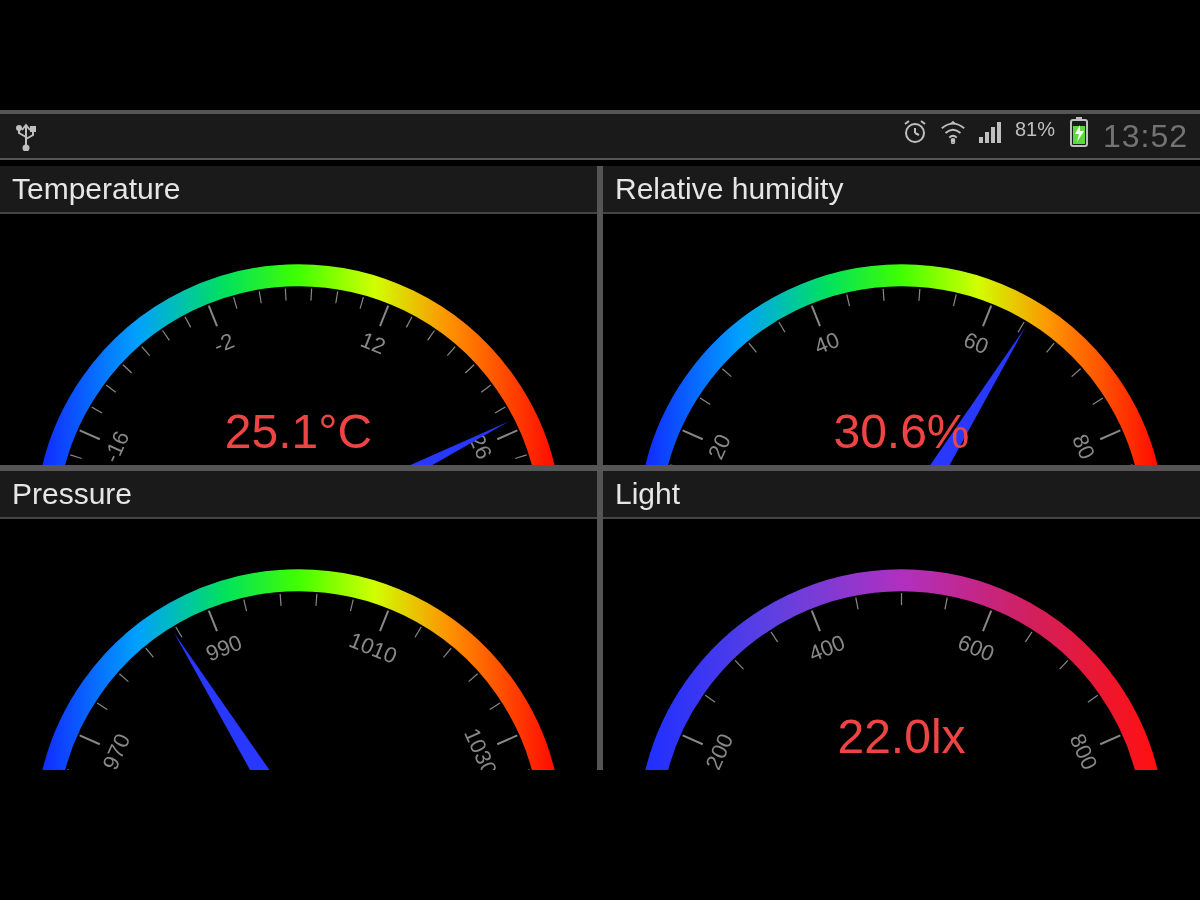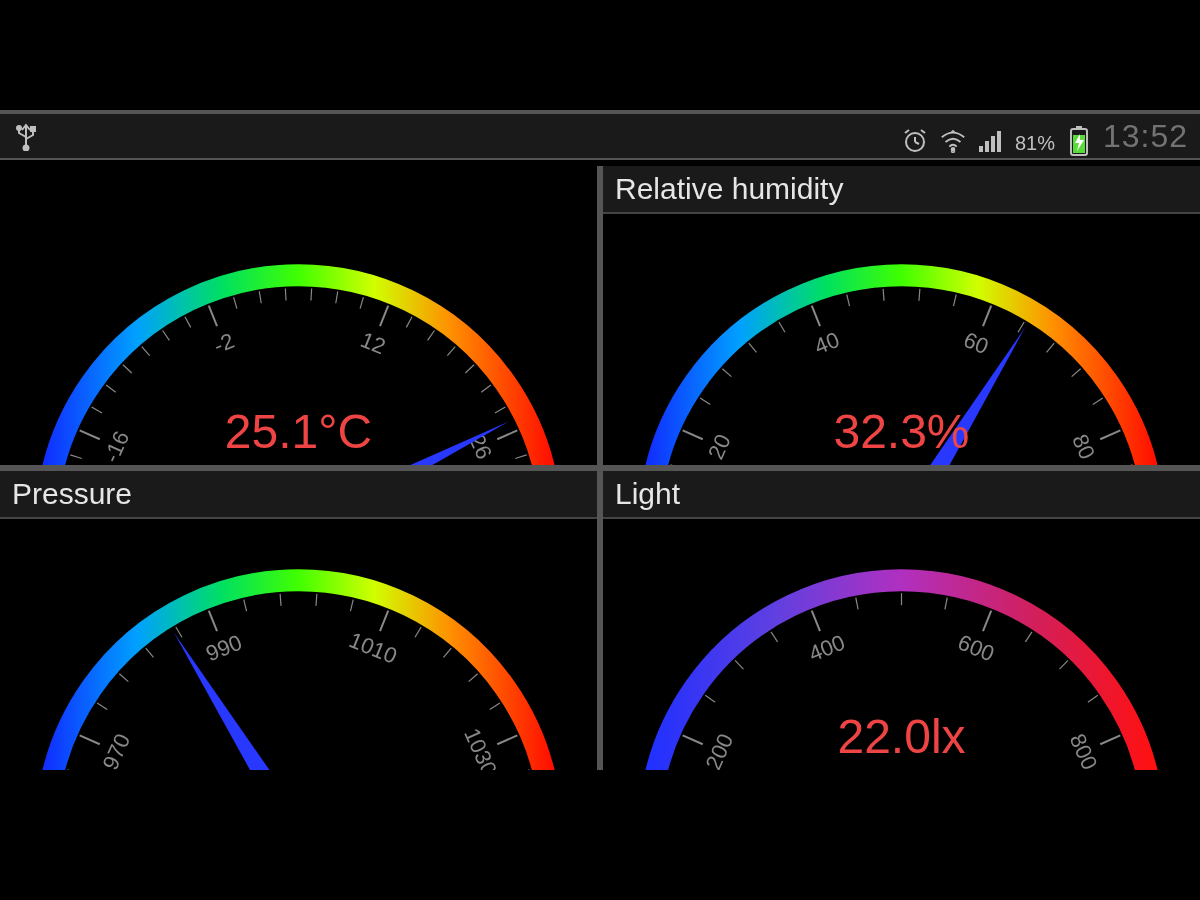--- a/index.html
+++ b/index.html
@@ -1,19 +1,19 @@
 <!DOCTYPE html>
 <html><head>
 <meta charset="utf-8">
 <style>
   html,body{margin:0;padding:0;width:1200px;height:900px;background:#000;font-family:Arial,Helvetica,sans-serif;color:#fff;overflow:hidden}
   .frame{position:absolute;left:0;top:110px;width:1200px;height:660px}
   .statusbar{position:absolute;left:0;top:0;width:100%;height:50px;background:#1a1a1a;border-top:4px solid #555;border-bottom:2px solid #555;display:flex;align-items:center;justify-content:space-between;padding:0 12px;box-sizing:border-box;font-size:26px;color:#bfbfbf}
   .status-left{display:flex;align-items:center;gap:12px}
-  .status-right{display:flex;align-items:flex-end;gap:10px;font-size:24px}
+  .status-right{display:flex;align-items:flex-start;gap:10px;font-size:24px}
   .status-ico{display:inline-flex;align-items:center;justify-content:center;width:28px;height:28px}
   .clock{color:#737373;font-size:32px;letter-spacing:1px}
   .batt-pct{font-size:20px;color:#bfbfbf}
   .grid{position:absolute;left:0;top:56px;width:100%;height:calc(100% - 56px);display:grid;grid-template-columns:1fr 1fr;grid-template-rows:1fr 1fr;gap:6px;background:#555;padding:0;box-sizing:border-box}
   .cell{background:#000;position:relative;overflow:hidden}
   .cell-title{position:absolute;left:0;top:0;width:100%;background:#1a1a1a;font-size:30px;color:#e6e6e6;padding:6px 12px;box-sizing:border-box;border-bottom:2px solid #444}
   .gauge-wrap{position:absolute;left:0;top:48px;width:100%;height:calc(100% - 48px)}
   .value{position:absolute;left:0;bottom:6px;width:100%;text-align:center;font-size:48px;color:#ef4444}
   svg{display:block}
 </style>
@@ -79,20 +79,21 @@
             <rect x="3" y="9" width="12" height="18" fill="#5bdb3a"></rect>
             <polygon points="10,8 5,17 9,17 7,25 14,14 10,14" fill="#fff"></polygon>
           </svg>
       </span>
       <span class="clock">13:52</span>
     </div>
   </div>
 
   <div class="grid">
     <div class="cell">
+      <div class="cell-title">Temperature</div>
       <div class="gauge-wrap">
           <svg width="597" height="251" viewBox="0 0 597 251">
             <defs>
               <linearGradient id="grad0" x1="0%" x2="100%" y1="0%" y2="0%">
                 <stop offset="0%" stop-color="#1030ff"></stop>
                 <stop offset="18%" stop-color="#00a0ff"></stop>
                 <stop offset="35%" stop-color="#00e060"></stop>
                 <stop offset="50%" stop-color="#40ff00"></stop>
                 <stop offset="65%" stop-color="#d0ff00"></stop>
                 <stop offset="80%" stop-color="#ff9000"></stop>
@@ -195,21 +196,21 @@
             <text x="478.9709051572958" y="233.39917616037567" fill="#888" font-size="22" text-anchor="middle" dominant-baseline="middle" transform="rotate(66 478.9709051572958 233.39917616037567)">80</text>
             <line x1="529.6697012508422" y1="250.94258225658078" x2="518.0895033171745" y2="254.08885240027115" stroke="#888" stroke-width="1.2"></line>
             <line x1="536.5571050349208" y1="287.0476172899747" x2="524.6318900049937" y2="288.3852444764506" stroke="#888" stroke-width="1.2"></line>
             <line x1="537.8398739501815" y1="323.7813128508298" x2="525.8503999889953" y2="323.2788050060794" stroke="#888" stroke-width="1.2"></line>
             <line x1="533.4878074638989" y1="360.27883883474425" x2="521.7163455997086" y2="357.9480266201046" stroke="#888" stroke-width="1.2"></line>
             <line x1="523.6033673092644" y1="395.68092533366394" x2="502.9301296519744" y2="388.1564821804992" stroke="#888" stroke-width="2"></line>
             <text x="484.1362772362562" y="381.3160793139858" fill="#888" font-size="22" text-anchor="middle" dominant-baseline="middle" transform="rotate(110 484.1362772362562 381.3160793139858)">100</text>
             <polygon points="422.2048840873833,113.29824981326036 288.2880662184637,307.44790444046447 308.7119337815363,320.05209555953553" fill="#2838ff"></polygon>
           </svg>
         </div>
-      <div class="value">32.3%</div>
+      <div class="value">30.6%</div>
     </div>
     <div class="cell">
       <div class="cell-title">Pressure</div>
       <div class="gauge-wrap">
           <svg width="597" height="251" viewBox="0 0 597 251">
             <defs>
               <linearGradient id="grad2" x1="0%" x2="100%" y1="0%" y2="0%">
                 <stop offset="0%" stop-color="#1030ff"></stop>
                 <stop offset="18%" stop-color="#00a0ff"></stop>
                 <stop offset="35%" stop-color="#00e060"></stop>

